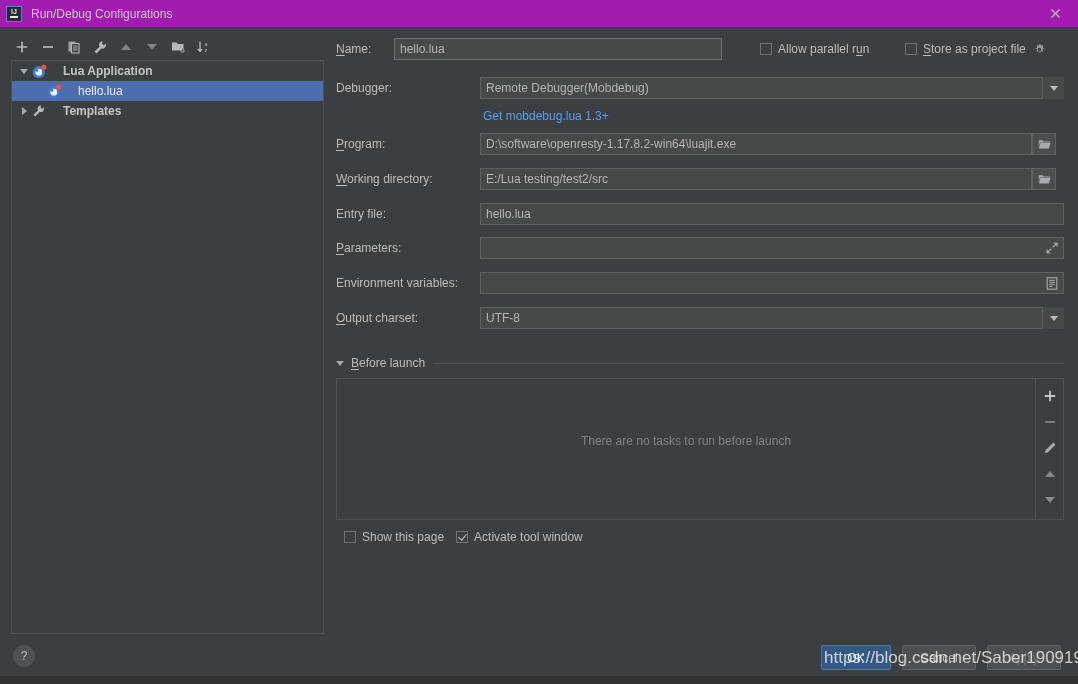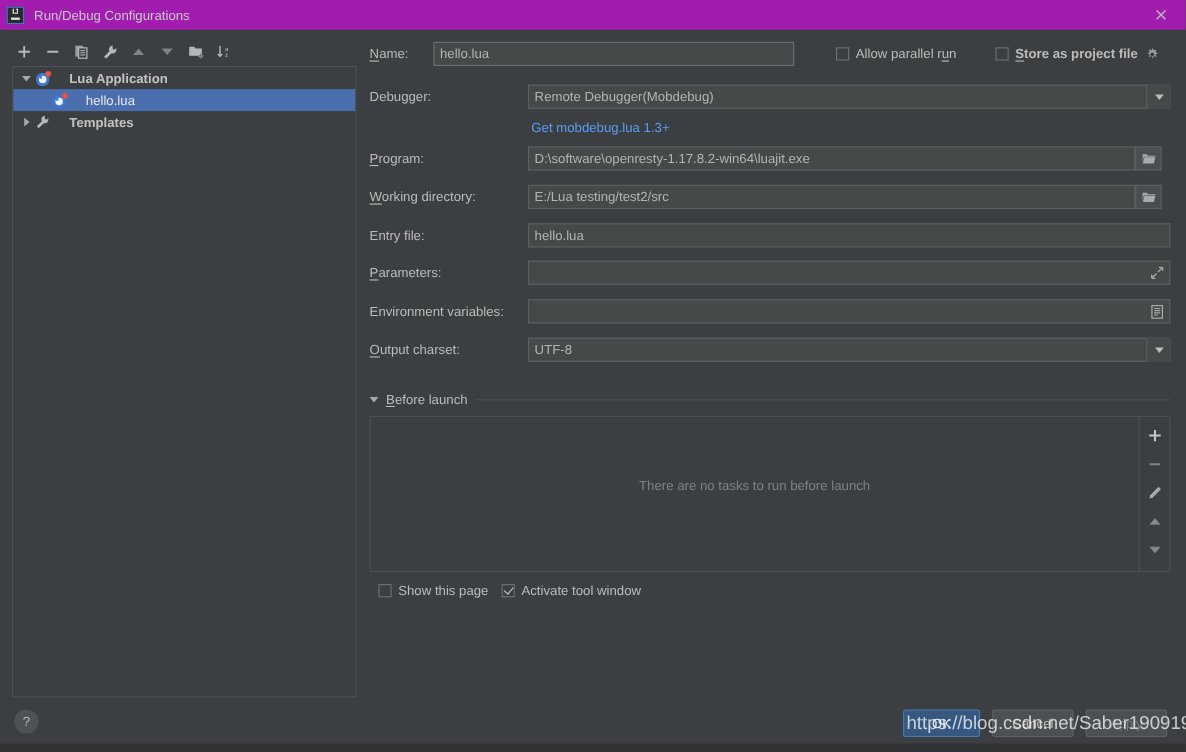--- a/index.html
+++ b/index.html
@@ -463,21 +463,21 @@
 </div>
 
 <div class="flabel" style="left:336px; top:42px;"><span class="mnem">N</span>ame:</div>
 <div class="field focusedname" style="left:394px; top:38px; width:328px;">hello.lua</div>
 
 <div class="chk" style="left:760px; top:42px;">
   <span class="chkbox"></span>
   <span>Allow parallel r<span class="mnem">u</span>n</span>
 </div>
 
-<div class="chk" style="left:905px; top:42px;font-weight:bold;">
+<div class="chk" style="left:905px; top:42px;">
   <span class="chkbox"></span>
   <span><span class="mnem">S</span>tore as project file</span>
   <span class="gear">
     <svg width="13" height="13" viewBox="0 0 14 14">
       <path d="M6.9 1.2 l1.0 0 l0.25 1.35 a4.3 4.3 0 0 1 1.0 0.42 l1.14 -0.78 l0.72 0.72 l-0.78 1.14 a4.3 4.3 0 0 1 0.42 1.0 l1.35 0.25 l0 1.0 l-1.35 0.25 a4.3 4.3 0 0 1 -0.42 1.0 l0.78 1.14 l-0.72 0.72 l-1.14 -0.78 a4.3 4.3 0 0 1 -1.0 0.42 l-0.25 1.35 l-1.0 0 l-0.25 -1.35 a4.3 4.3 0 0 1 -1.0 -0.42 l-1.14 0.78 l-0.72 -0.72 l0.78 -1.14 a4.3 4.3 0 0 1 -0.42 -1.0 l-1.35 -0.25 l0 -1.0 l1.35 -0.25 a4.3 4.3 0 0 1 0.42 -1.0 l-0.78 -1.14 l0.72 -0.72 l1.14 0.78 a4.3 4.3 0 0 1 1.0 -0.42 Z" fill="#9aa0a2"></path>
       <circle cx="7" cy="7" r="1.9" fill="#3c3f41"></circle>
     </svg>
   </span>
 </div>
 

